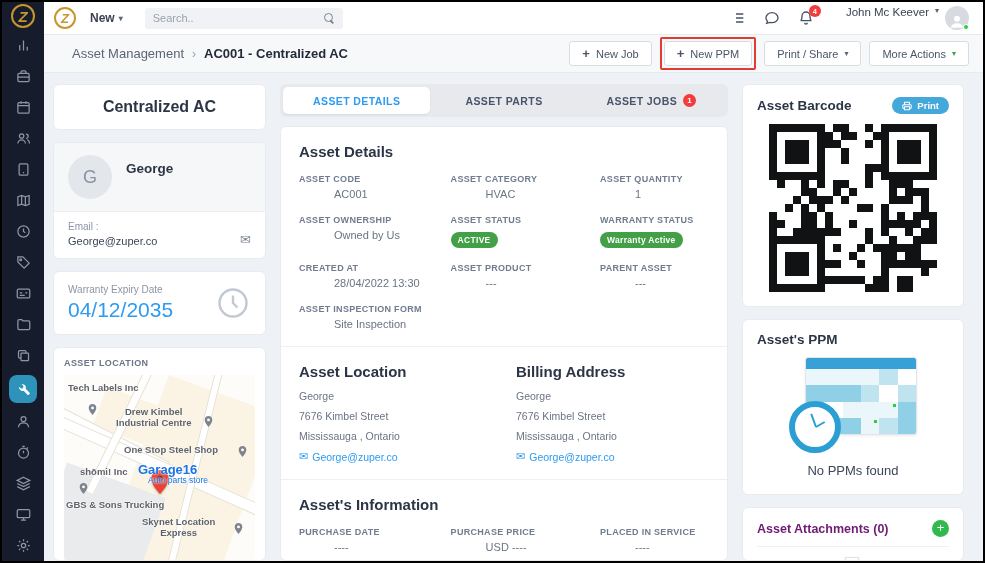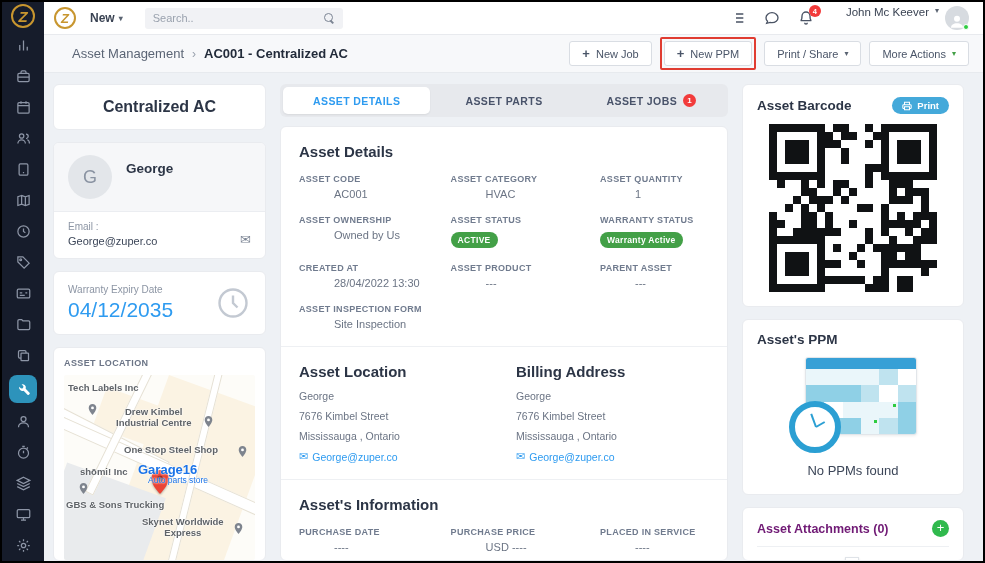--- a/index.html
+++ b/index.html
@@ -372,21 +372,21 @@
               </svg>
 
             <div class="map-label" style="left:4px;top:8px">Tech Labels Inc</div>
             <div class="map-label" style="left:52px;top:32px">Drew Kimbel
 Industrial Centre</div>
             <div class="map-label" style="left:60px;top:70px">One Stop Steel Shop</div>
             <div class="map-label" style="left:16px;top:92px">shōmi! Inc</div>
             <div class="map-label blue" style="left:74px;top:88px;font-size:13px">Garage16</div>
             <div class="map-label blue-sm" style="left:84px;top:101px">Auto parts store</div>
             <div class="map-label" style="left:2px;top:125px">GBS &amp; Sons Trucking</div>
-            <div class="map-label" style="left:78px;top:142px">Skynet Worldwide
+            <div class="map-label" style="left:78px;top:142px">Skynet Location
 Express</div>
           </div>
         </div>
       </div>
 
       <div class="mid-col">
         <div class="tabbar">
           <div class="tab active">
               <span>ASSET DETAILS</span>
             </div>

